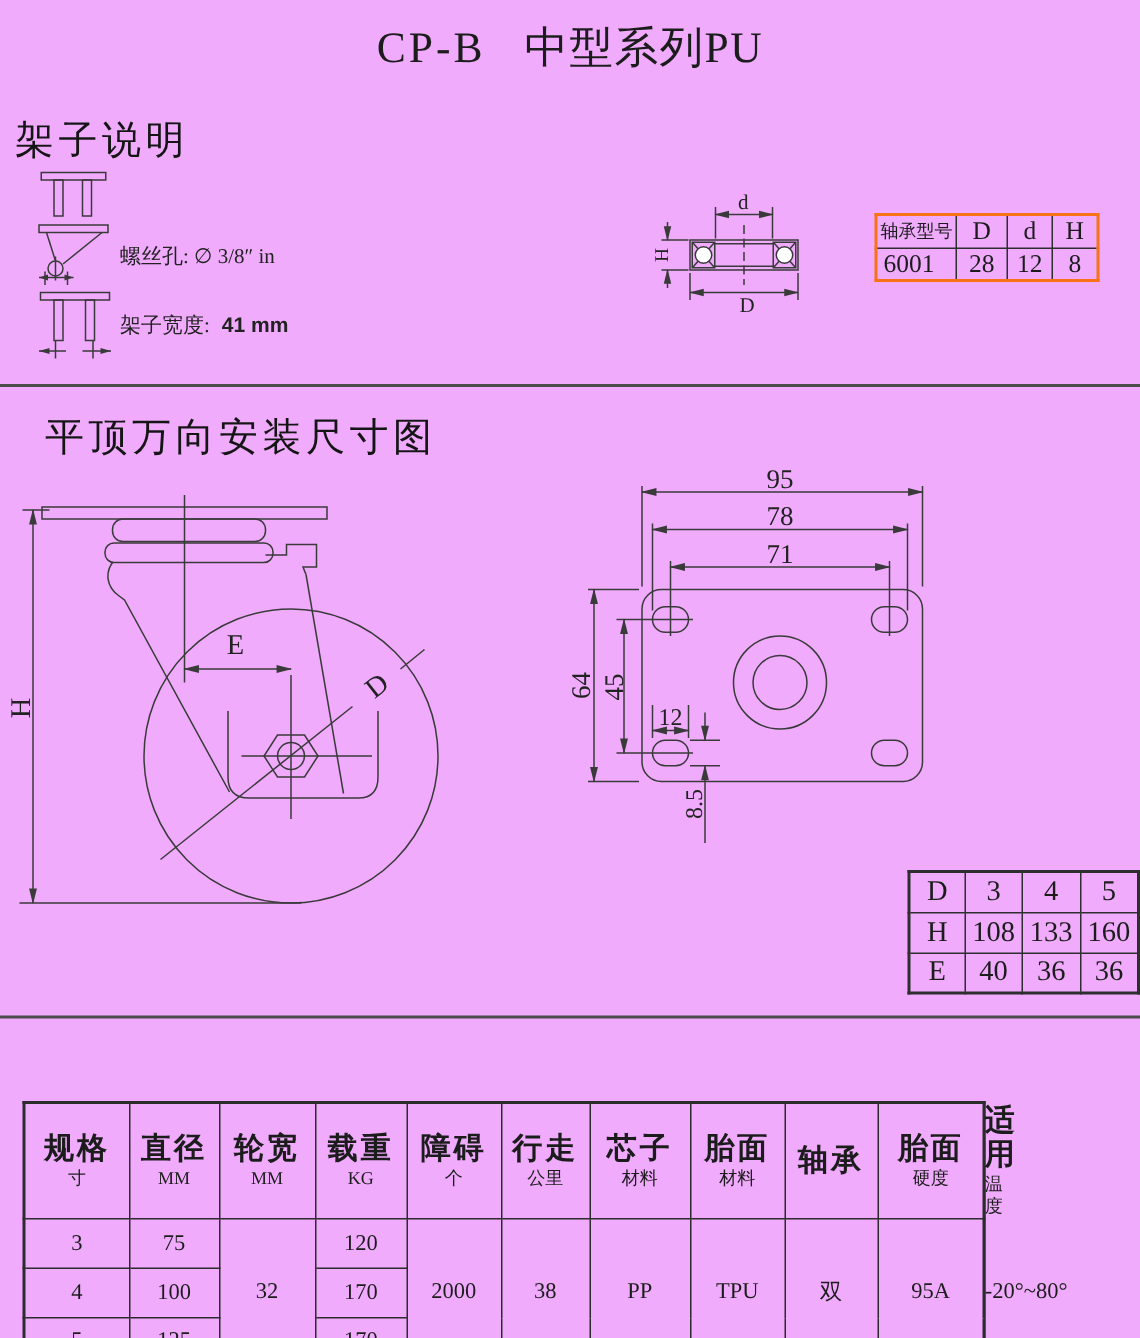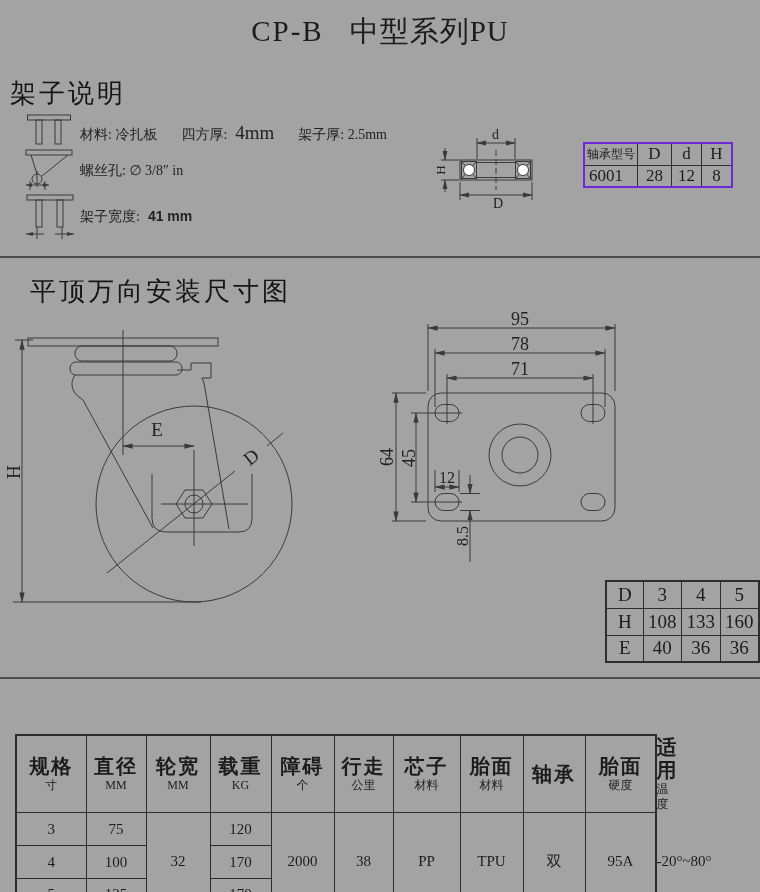--- a/index.html
+++ b/index.html
@@ -1,32 +1,32 @@
 <!DOCTYPE html>
 <html><head>
 <meta charset="utf-8">
 <style>
   html,body{margin:0;padding:0;background:#fff;}
-  .page{position:relative;width:760px;height:892px;background:#a3a3a3;
+  .page{position:relative;width:760px;height:892px;background:#f0abfc;
         font-family:"Liberation Serif","DejaVu Serif",serif;color:#1c1c1c;overflow:hidden;}
   .abs{position:absolute;}
   .page-title{top:12px;left:0;width:760px;text-align:center;font-size:29px;letter-spacing:1px;white-space:nowrap;}
   .page-title .code{letter-spacing:2px;}
   .page-title .series{margin-left:26px;letter-spacing:1px;}
   .sec-heading{font-size:26px;letter-spacing:3px;color:#151515;white-space:nowrap;}
   .divider{left:0;width:760px;height:0;border-top:2px solid #4c4c4c;}
   
   .frame-text{font-size:14px;white-space:nowrap;color:#222;}
   .frame-text .seg{margin-right:24px;}
   .big-val{font-size:19px;margin-right:24px;}
   .sans-val{font-family:"Liberation Sans","DejaVu Sans",sans-serif;font-weight:bold;font-size:14px;}
   
   table{border-collapse:collapse;}
   
-  .bearing-table{left:583px;top:142px;border:2px solid #6d28d9;}
+  .bearing-table{left:583px;top:142px;border:2px solid #f97316;}
   .bearing-table th,.bearing-table td{border:1px solid #2e2e2e;text-align:center;vertical-align:middle;font-weight:normal;padding:0;}
   .bearing-table .c0{width:52px;font-size:12px;}
   .bearing-table .c1{width:33px;font-size:17px;}
   .bearing-table .c2{width:29px;font-size:17px;}
   .bearing-table .c3{width:29px;font-size:17px;}
   .bearing-table tr{height:22px;}
   .bearing-table .model{font-size:17px;text-align:right;padding-right:14px;}
   
   .dhe-table{left:605px;top:580px;border:2px solid #2e2e2e;}
   .dhe-table th,.dhe-table td{border:1px solid #2e2e2e;text-align:center;vertical-align:middle;
@@ -54,23 +54,20 @@
     <span class="code">CP-B</span><span class="series">中型系列PU</span>
   </div>
 
   <div class="abs sec-heading" style="left:10px;top:76px;">架子说明</div>
 
   <svg class="abs" style="left:26px;top:113px;" width="46" height="36" viewBox="0 0 46 36">
     <rect class="ln" x="1.5" y="2" width="43" height="5"></rect>
     <rect class="ln" x="10" y="7" width="6" height="24"></rect>
     <rect class="ln" x="29" y="7" width="6" height="24"></rect>
   </svg>
-  <div class="abs frame-text" style="left:80px;top:122px;">
-    <span class="seg">材料: 冷扎板</span><span style="margin-right:8px;">四方厚:</span><span class="big-val">4mm</span><span>架子厚: 2.5mm</span>
-  </div>
 
   <svg class="abs" style="left:22px;top:148px;" width="54" height="44" viewBox="0 0 54 44">
     <rect class="ln" x="4" y="2" width="46" height="5"></rect>
     <path class="ln" d="M9,7 L15,26"></path>
     <path class="ln" d="M46,7 L20,28"></path>
     <circle class="ln" cx="15" cy="31" r="5"></circle>
     <line class="ln" x1="15" y1="23" x2="15" y2="39"></line>
     <line class="ln" x1="4" y1="37" x2="27" y2="37"></line>
     <path d="M4,37 L10,35 L10,39 Z" fill="#3a3a3a"></path>
     <path d="M27,37 L21,35 L21,39 Z" fill="#3a3a3a"></path>

